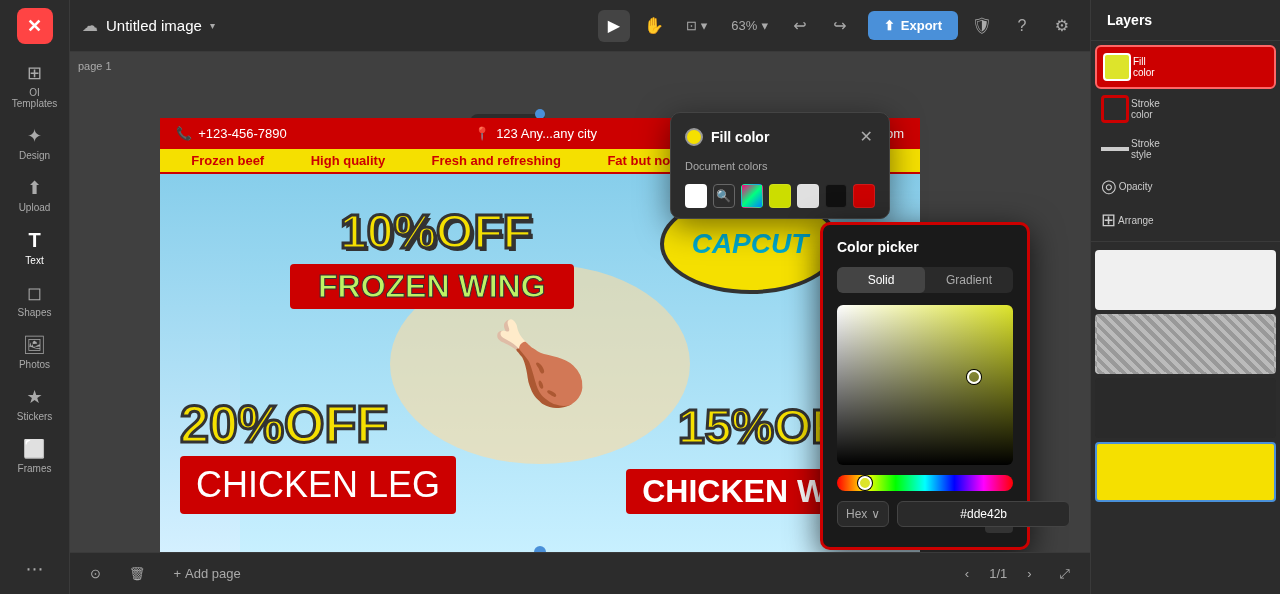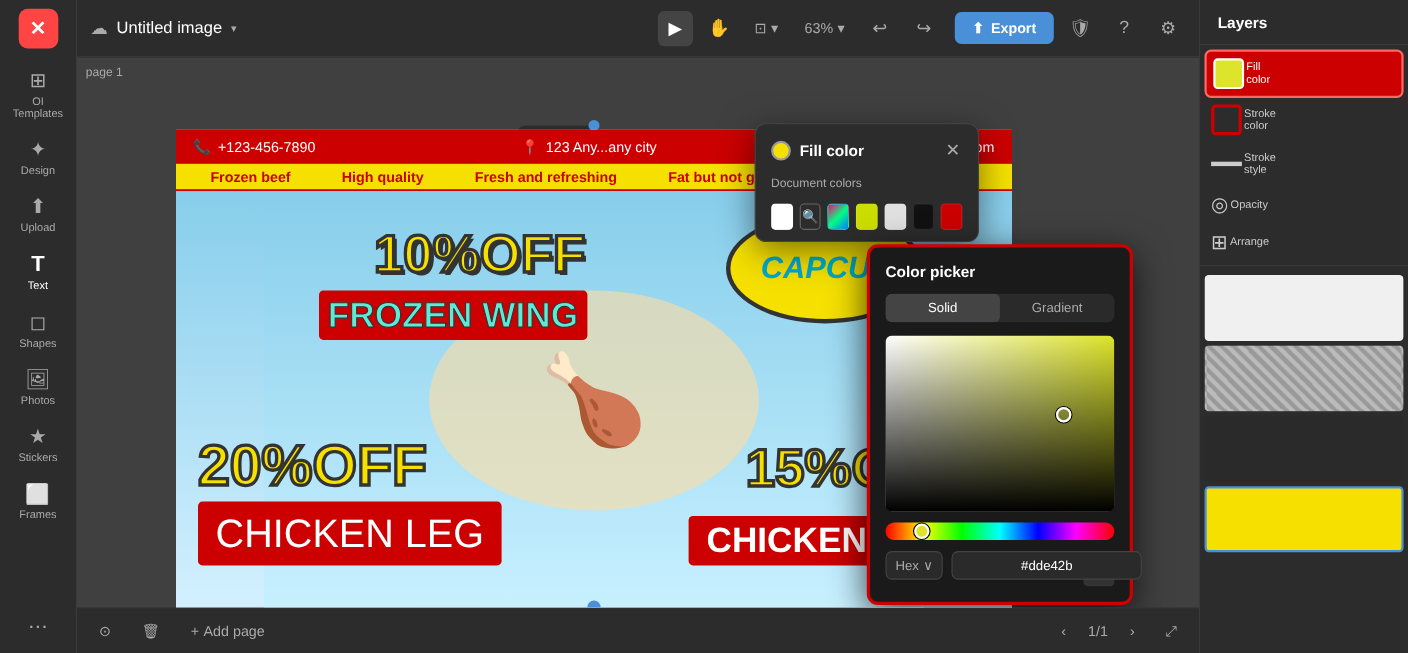--- a/index.html
+++ b/index.html
@@ -170,23 +170,23 @@
     .big-text-1 {
       position: absolute;
       top: 30px; left: 180px;
       font-size: 48px; font-weight: 900; color: #f5e000;
       -webkit-text-stroke: 3px #333;
       text-shadow: 3px 3px 0 #333;
     }
     .big-text-2 {
       position: absolute;
       top: 90px; left: 130px;
-      font-size: 32px; font-weight: 900; color: #5eead4;
+      font-size: 32px; font-weight: 900; color: #bef264;
       background: #cc0000;
-      padding: 4px 8px;
+      padding: 4px 28px;
       border-radius: 4px;
       -webkit-text-stroke: 1px #333;
     }
     .big-text-3 {
       position: absolute;
       bottom: 100px; left: 20px;
       font-size: 52px; font-weight: 900; color: #f5e000;
       -webkit-text-stroke: 3px #333;
     }
     .big-text-4 {
@@ -259,21 +259,21 @@
       padding: 12px 16px;
       font-size: 14px; font-weight: 600; color: #fff;
       border-bottom: 1px solid #3a3a3a;
       display: flex; align-items: center; justify-content: space-between;
     }
 
     
     .fill-panel {
       position: absolute;
       top: 60px; right: 200px;
-      width: 204px;
+      width: 220px;
       background: #2c2c2c;
       border-radius: 10px;
       border: 1px solid #444;
       box-shadow: 0 8px 32px rgba(0,0,0,0.5);
       z-index: 100;
       padding: 0;
       margin-left: 43px;
     }
     .fill-panel-header {
       display: flex; align-items: center; justify-content: space-between;
@@ -310,21 +310,21 @@
     .swatch.multi { background: linear-gradient(135deg, #ff0080, #00ff80, #0080ff); }
     .swatch.yellow-green { background: #ccdd00; }
     .swatch.light-gray { background: #e0e0e0; }
     .swatch.black { background: #111; }
     .swatch.red { background: #cc0000; }
 
     
     .color-picker-panel {
       position: absolute;
       top: 170px; right: 60px;
-      width: 242px;
+      width: 210px;
       background: #1a1a1a;
       border-radius: 10px;
       border: 3px solid #cc0000;
       box-shadow: 0 8px 32px rgba(0,0,0,0.7);
       z-index: 200;
       padding: 14px;
     }
     .cp-header {
       font-size: 14px; font-weight: 600; color: #fff;
       margin-bottom: 12px;

